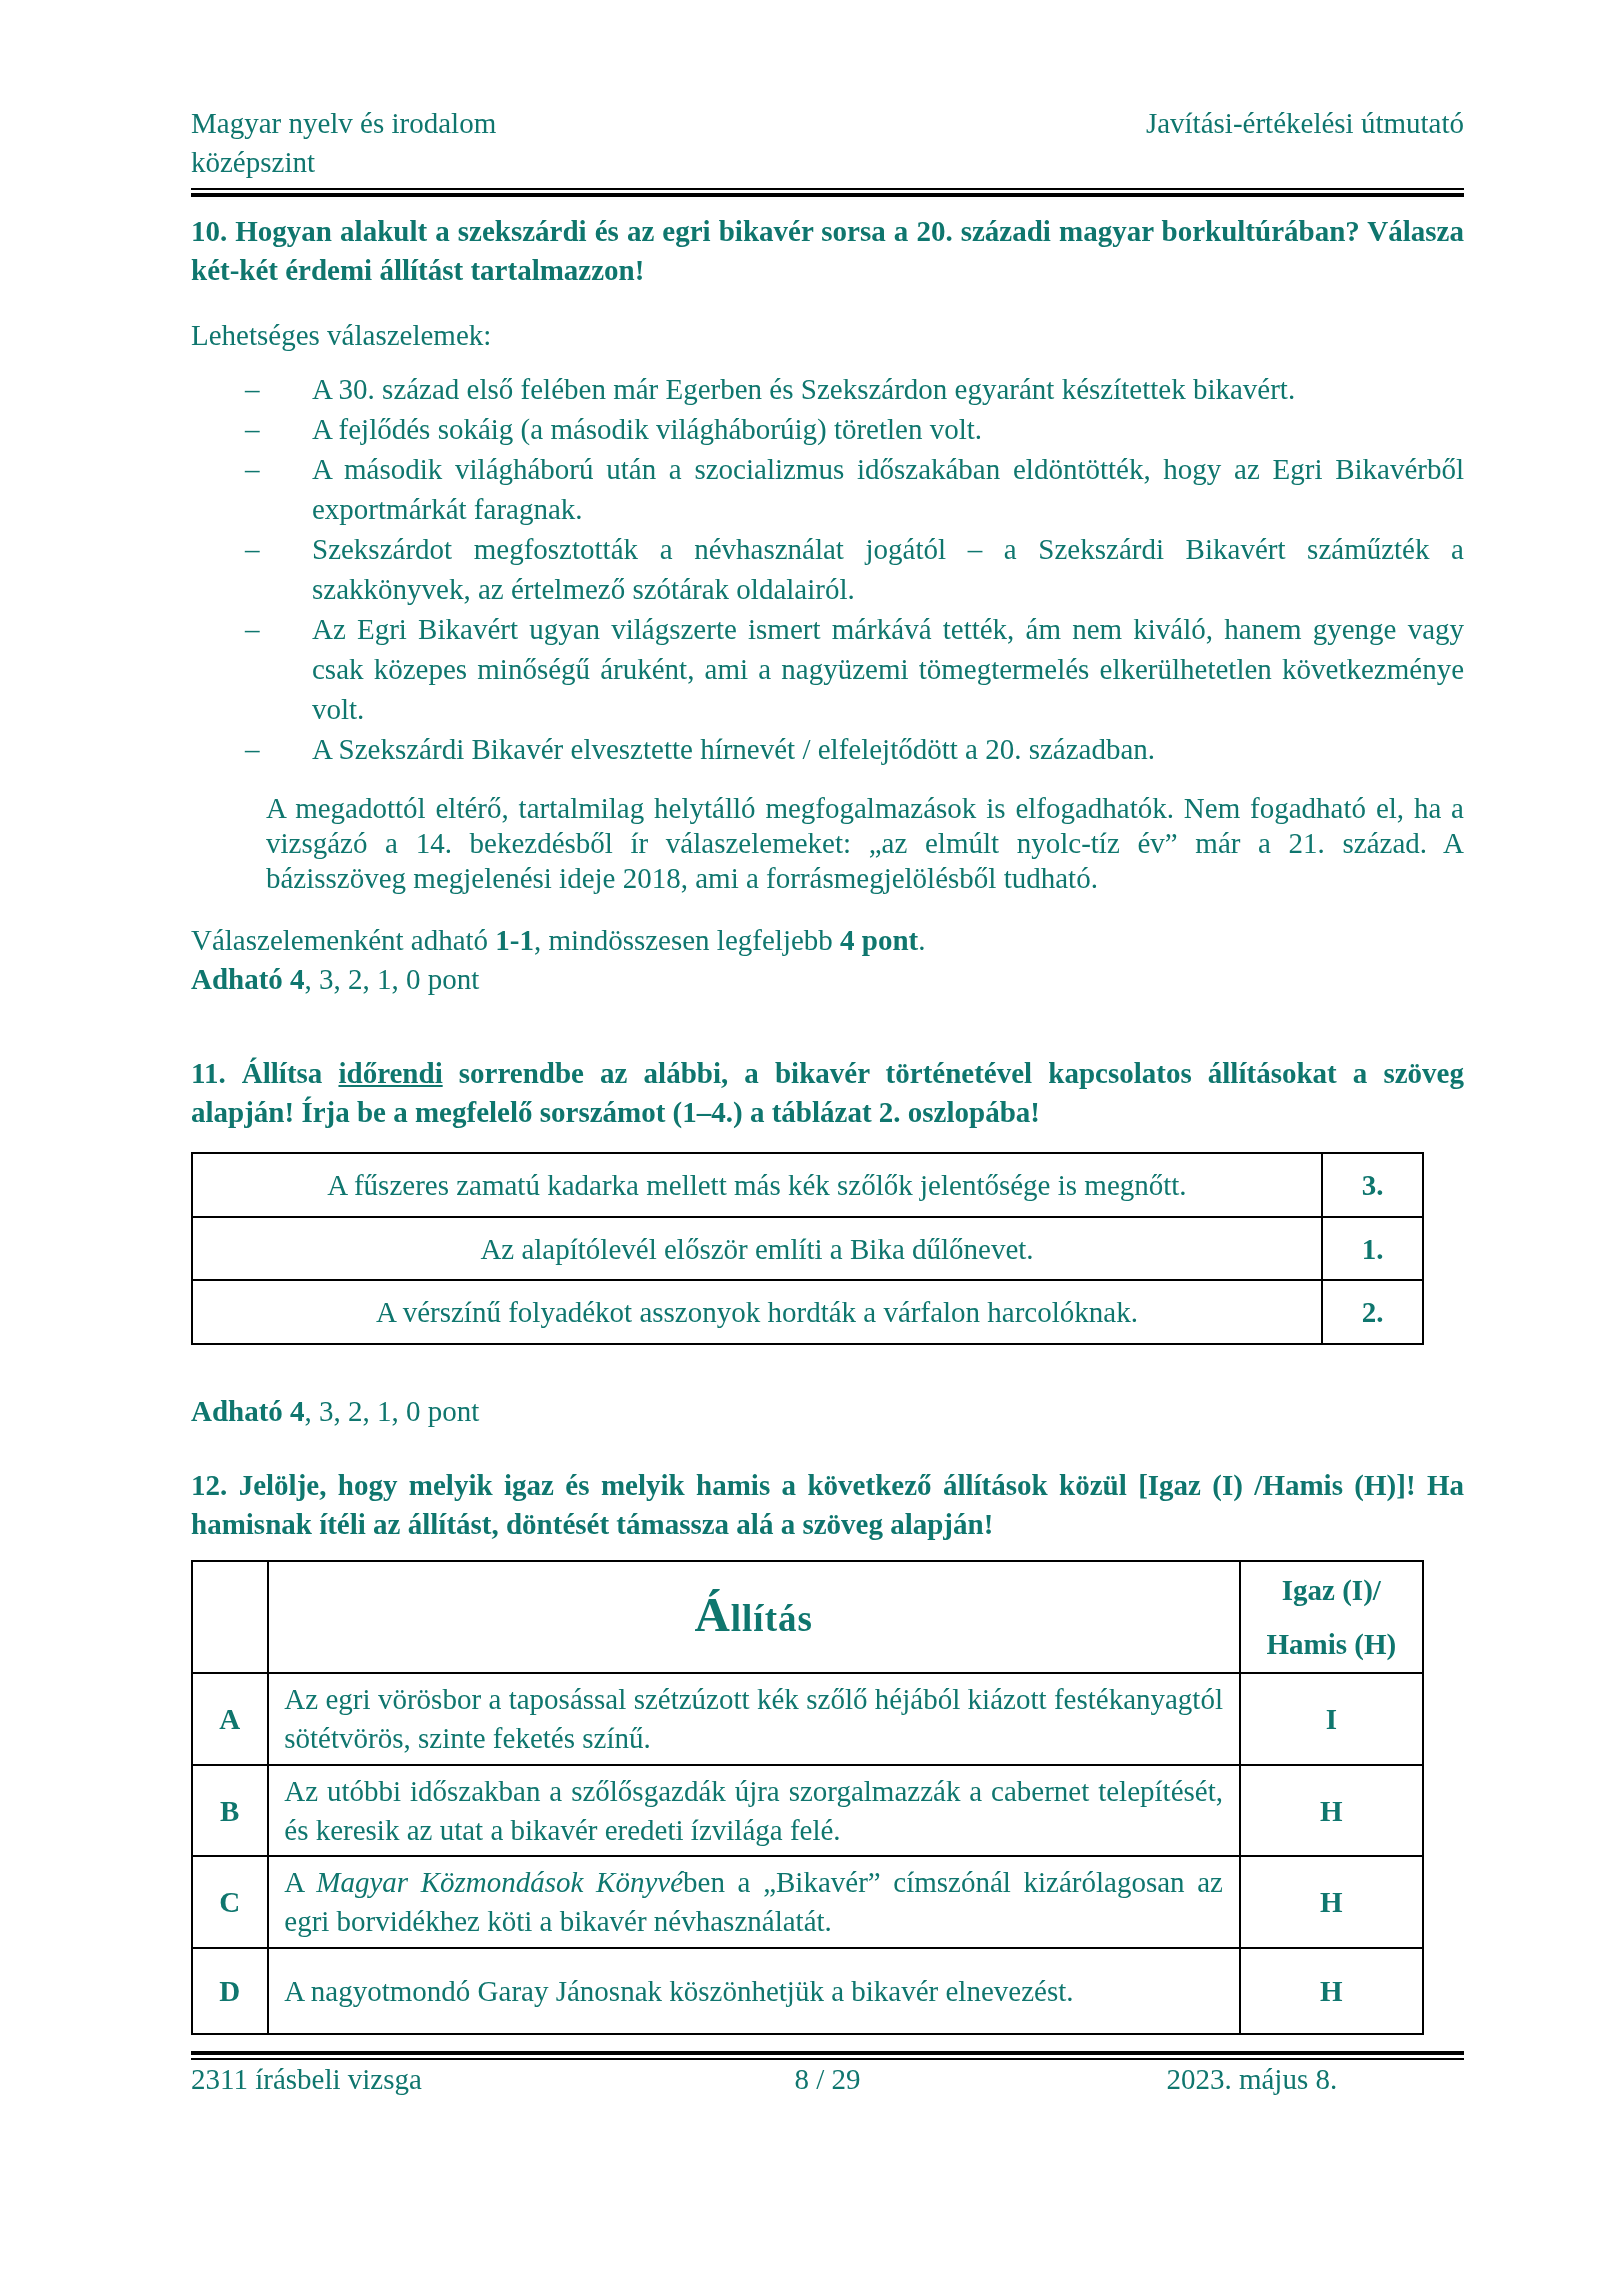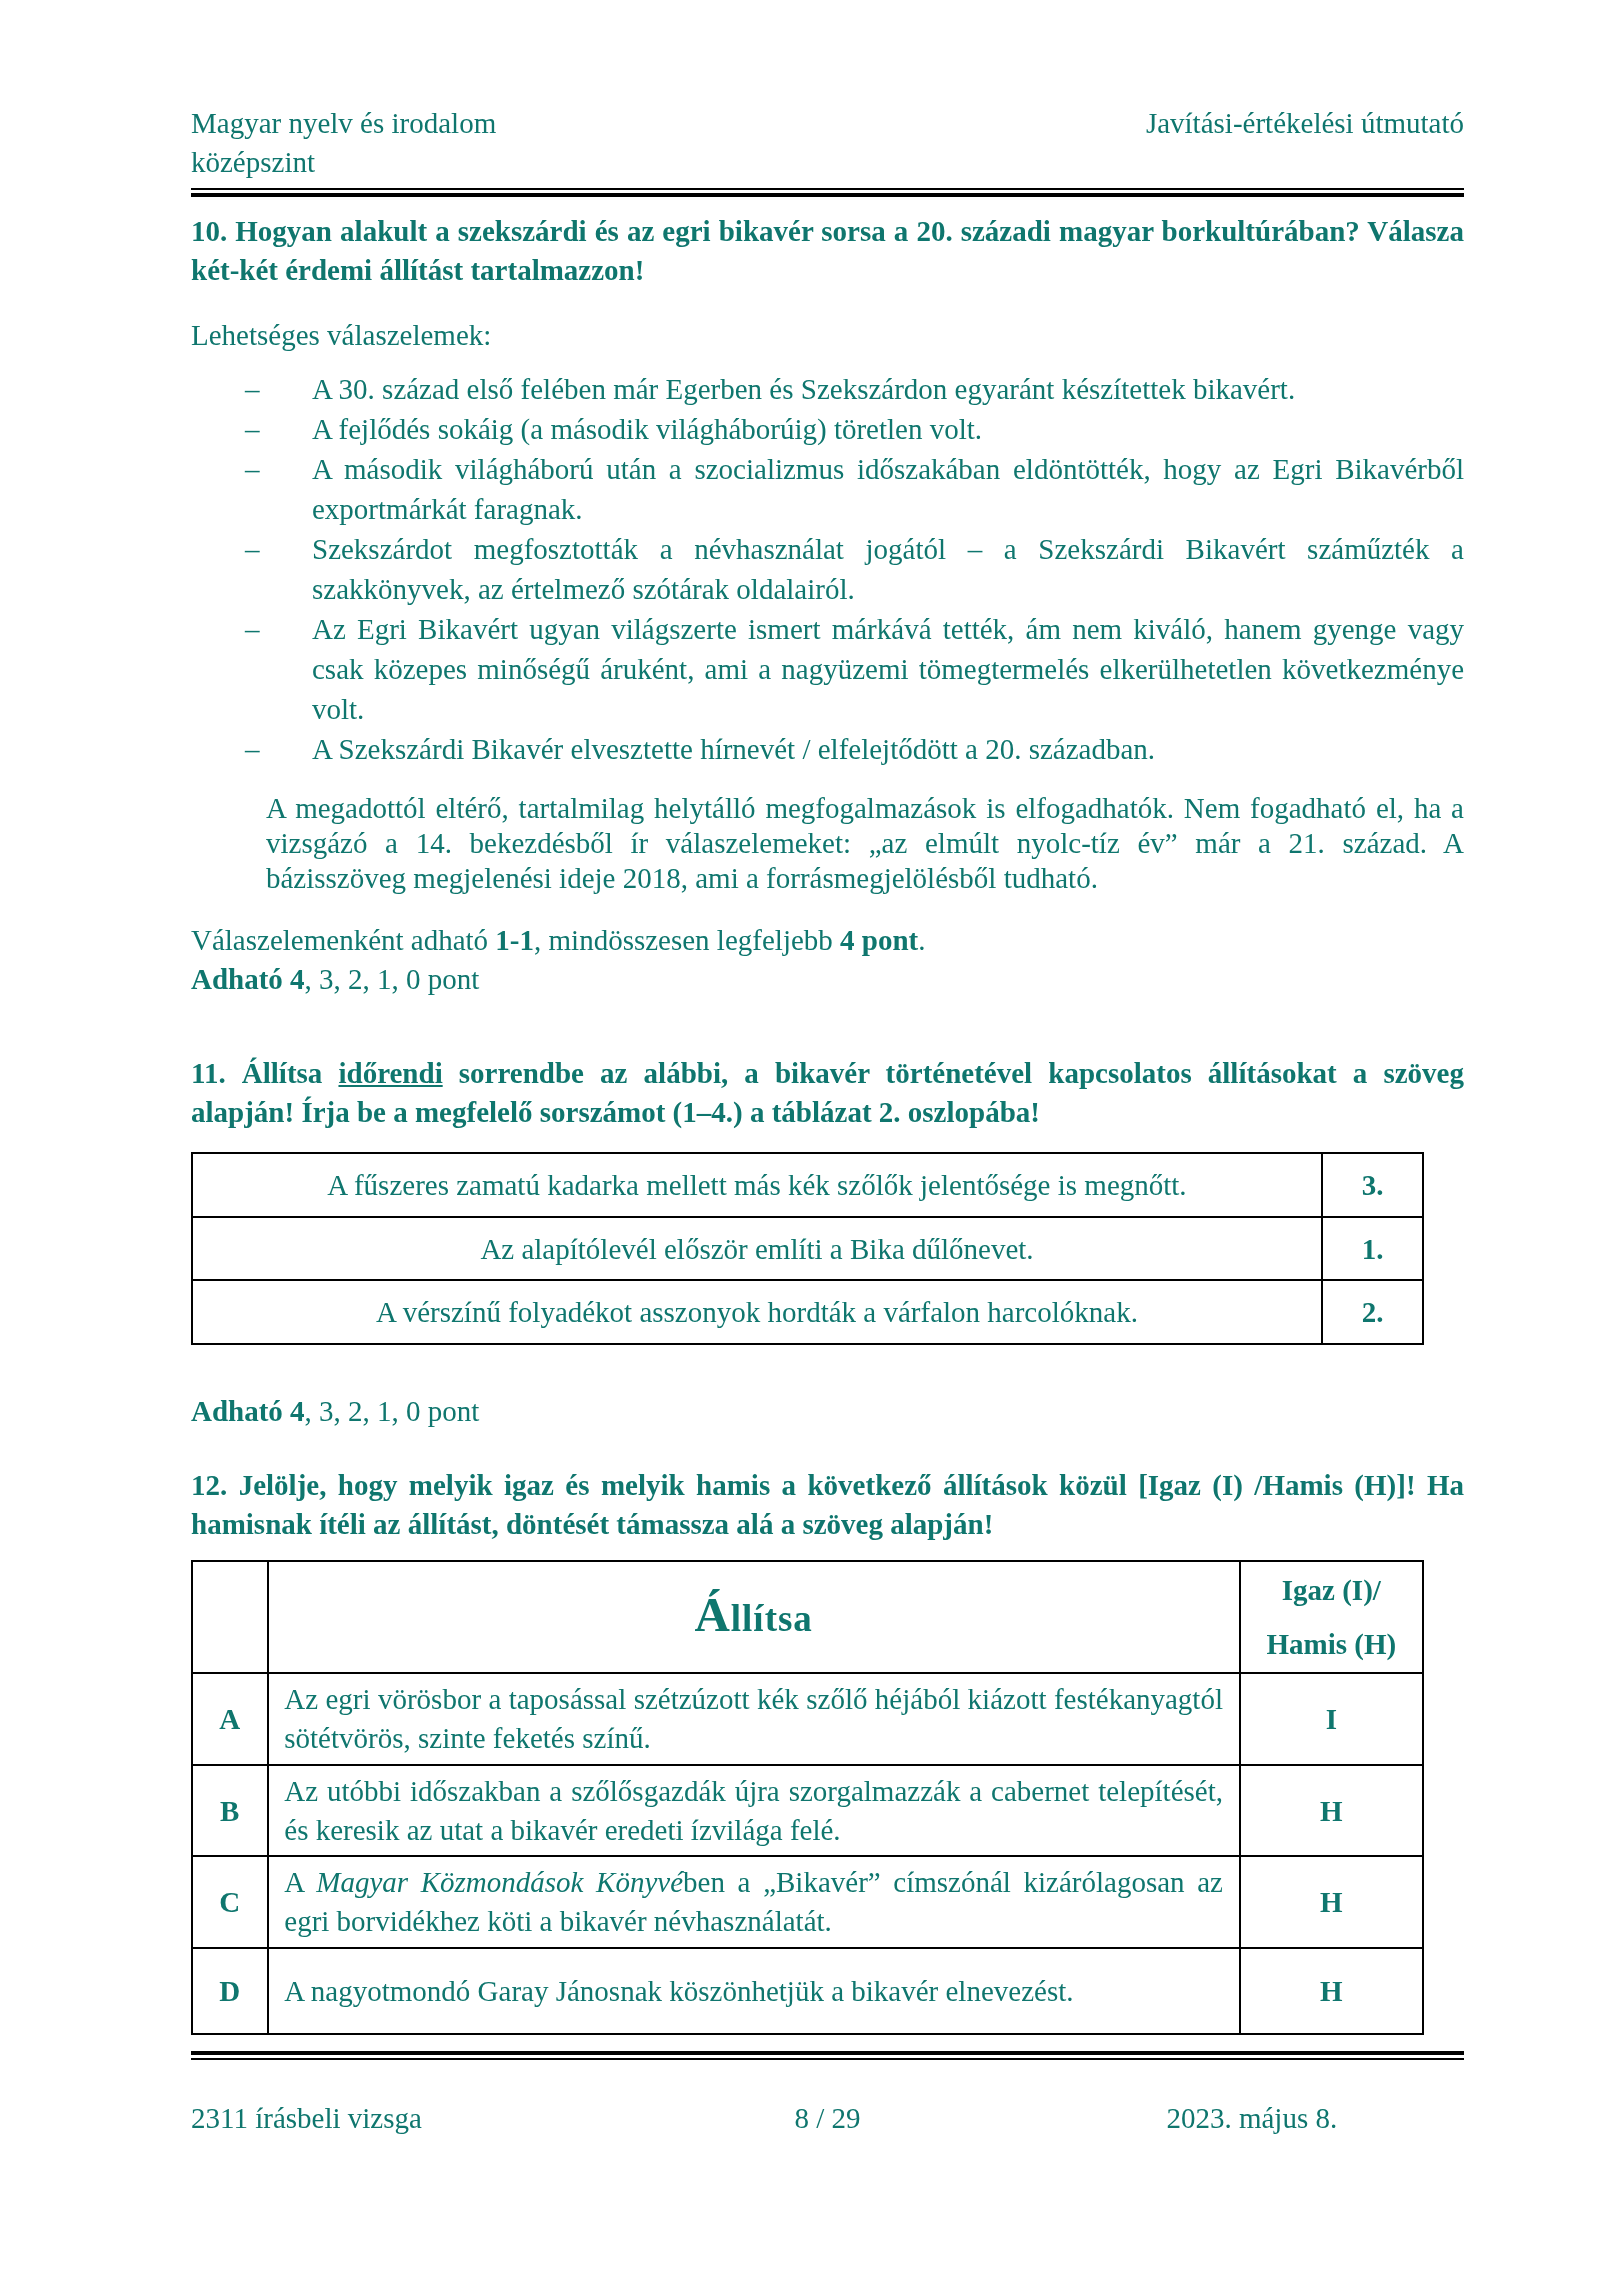--- a/index.html
+++ b/index.html
@@ -80,21 +80,21 @@
   .t2 .hdr-statement {
     text-align: center;
     font-weight: bold;
     font-size: 37px;
     letter-spacing: 1px;
   }
   .t2 .hdr-statement::first-letter { font-size: 49px; }
   .t2 .hdr-truth { font-weight: bold; text-align: center; line-height: 54px; }
 
   
-  .footer { display: flex; margin-top: 39px; line-height: 39px; }
+  .footer { display: flex; line-height: 39px; }
   .footer .f-left   { flex: 1; text-align: left; }
   .footer .f-center { flex: 1; text-align: center; }
   .footer .f-right  { flex: 1; text-align: center; }
 </style>
 </head>
 <body>
 
 <div class="page">
 
   <div>
@@ -164,21 +164,21 @@
     </table>
 
   <p class="score after-table"><b>Adható 4</b><span>, 3, 2, 1, 0 pont</span></p>
 
   <p class="qtitle q12">12. Jelölje, hogy melyik igaz és melyik hamis a következő állítások közül [Igaz (I) /Hamis (H)]! Ha hamisnak ítéli az állítást, döntését támassza alá a szöveg alapján!</p>
 
   <table class="t2">
     <tbody>
         <tr class="hdr-row-cells">
       <td class="lbl"></td>
-      <td class="hdr-statement">Állítsa</td>
+      <td class="hdr-statement">Állítás</td>
       <td class="ans hdr-truth">
         <div>Igaz (I)/</div>
         <div>Hamis (H)</div>
       </td>
     </tr>
     <tr style="height:88px">
       <td class="lbl">A</td>
       <td class="stmt">Az egri vörösbor a taposással szétzúzott kék szőlő héjából kiázott festékanyagtól sötétvörös, szinte feketés színű.</td>
       <td class="ans">I</td>
     </tr>

